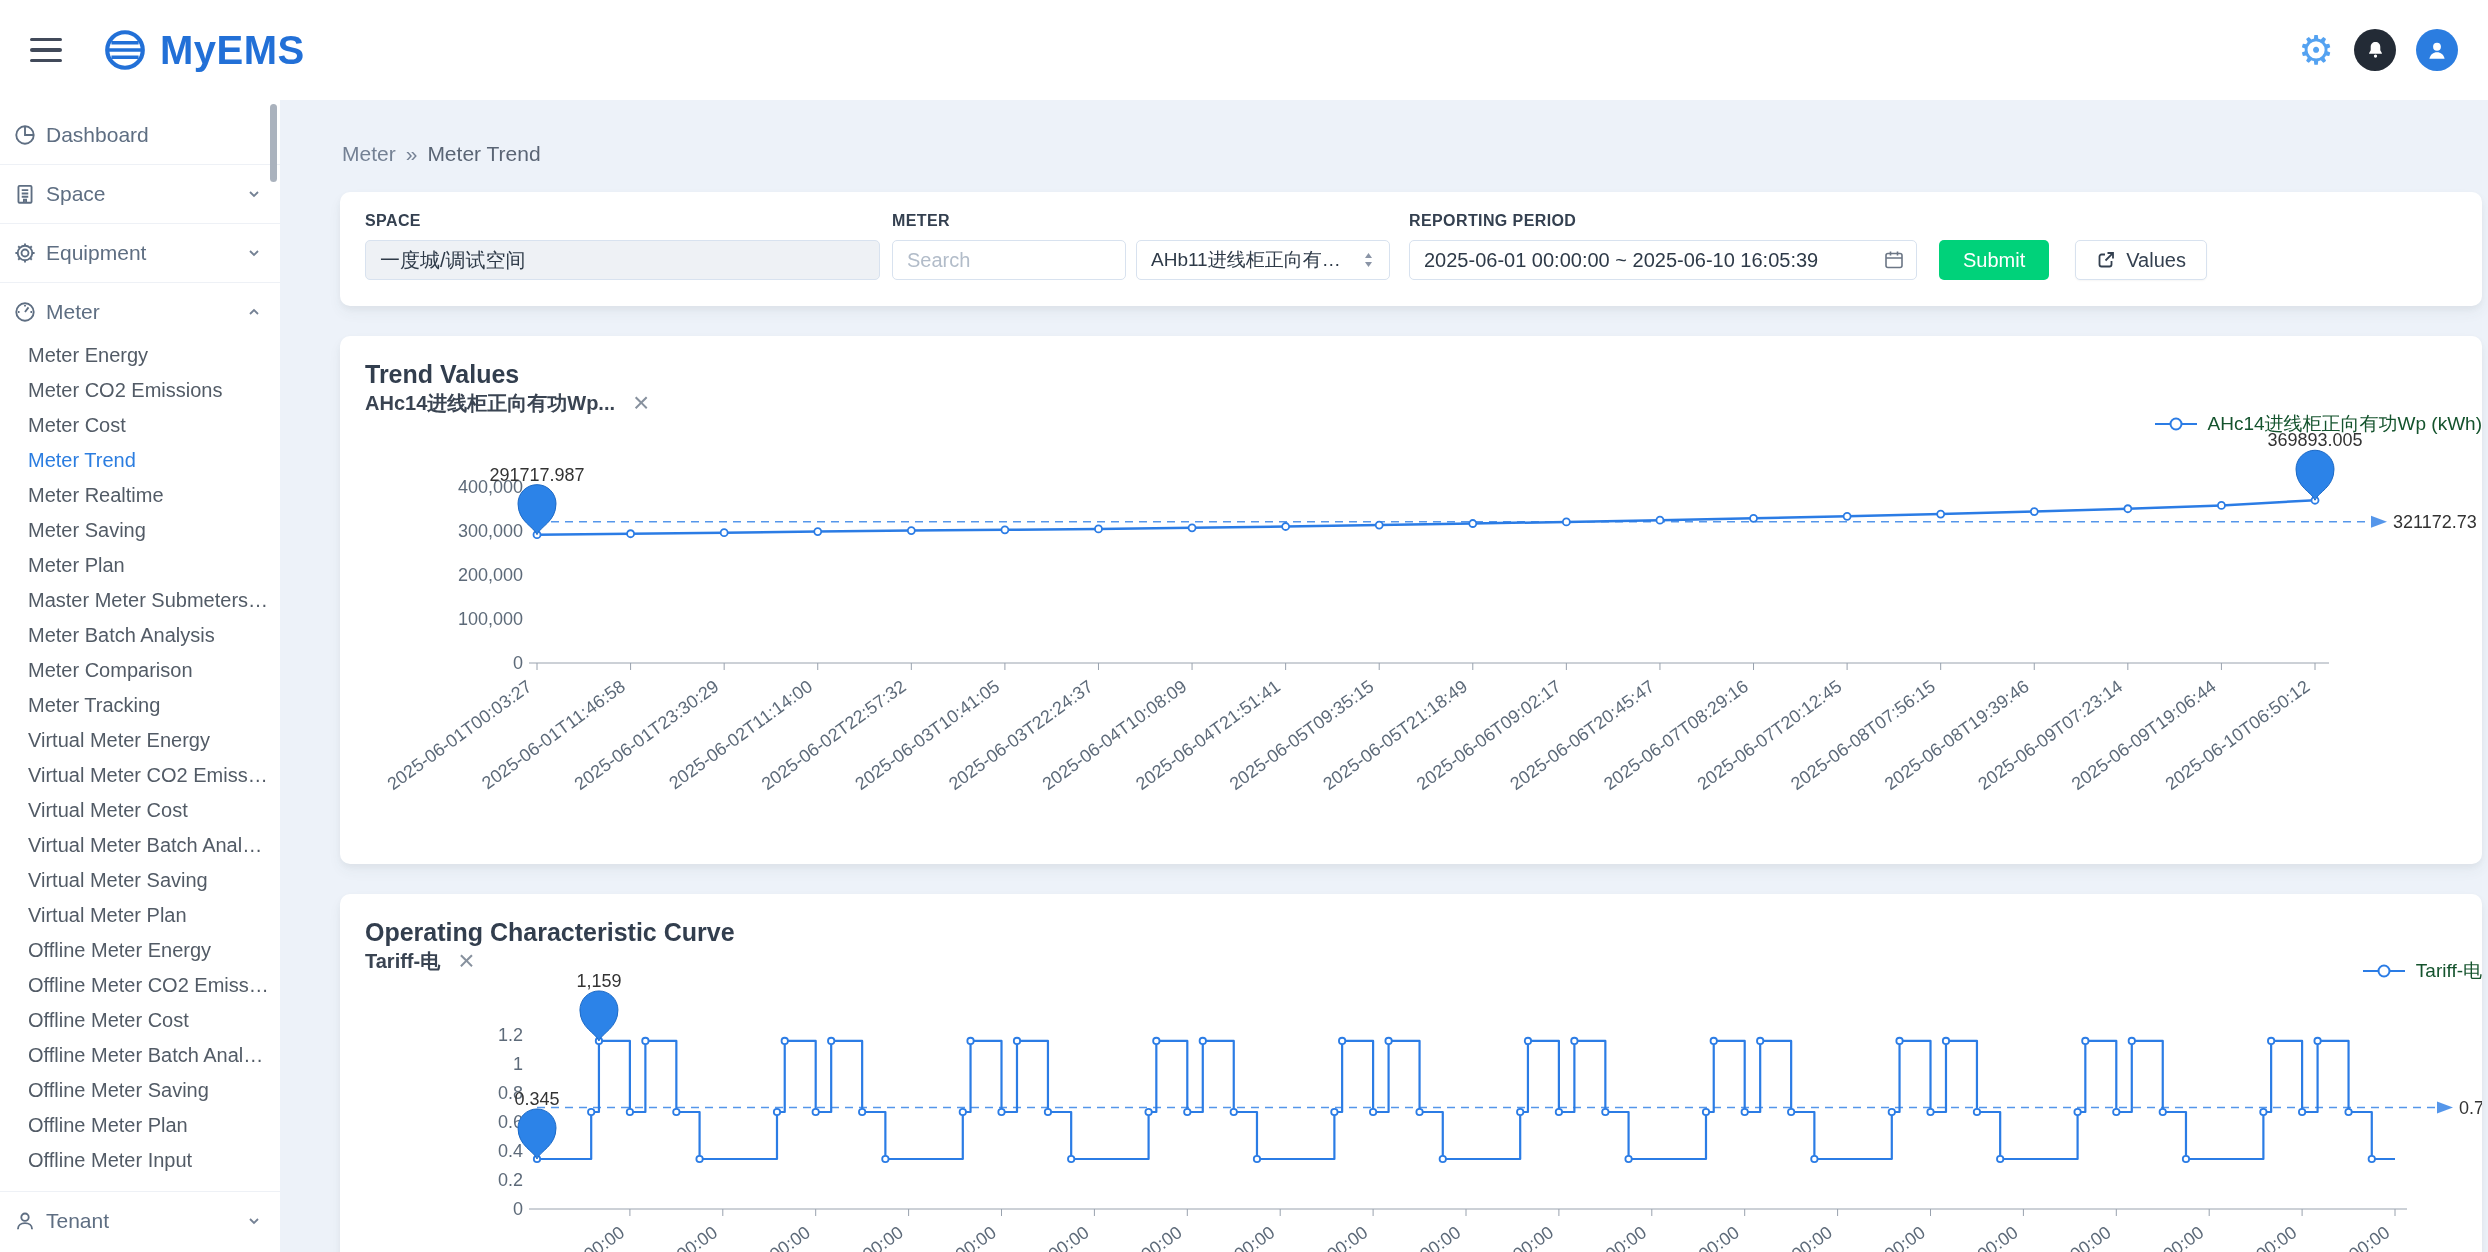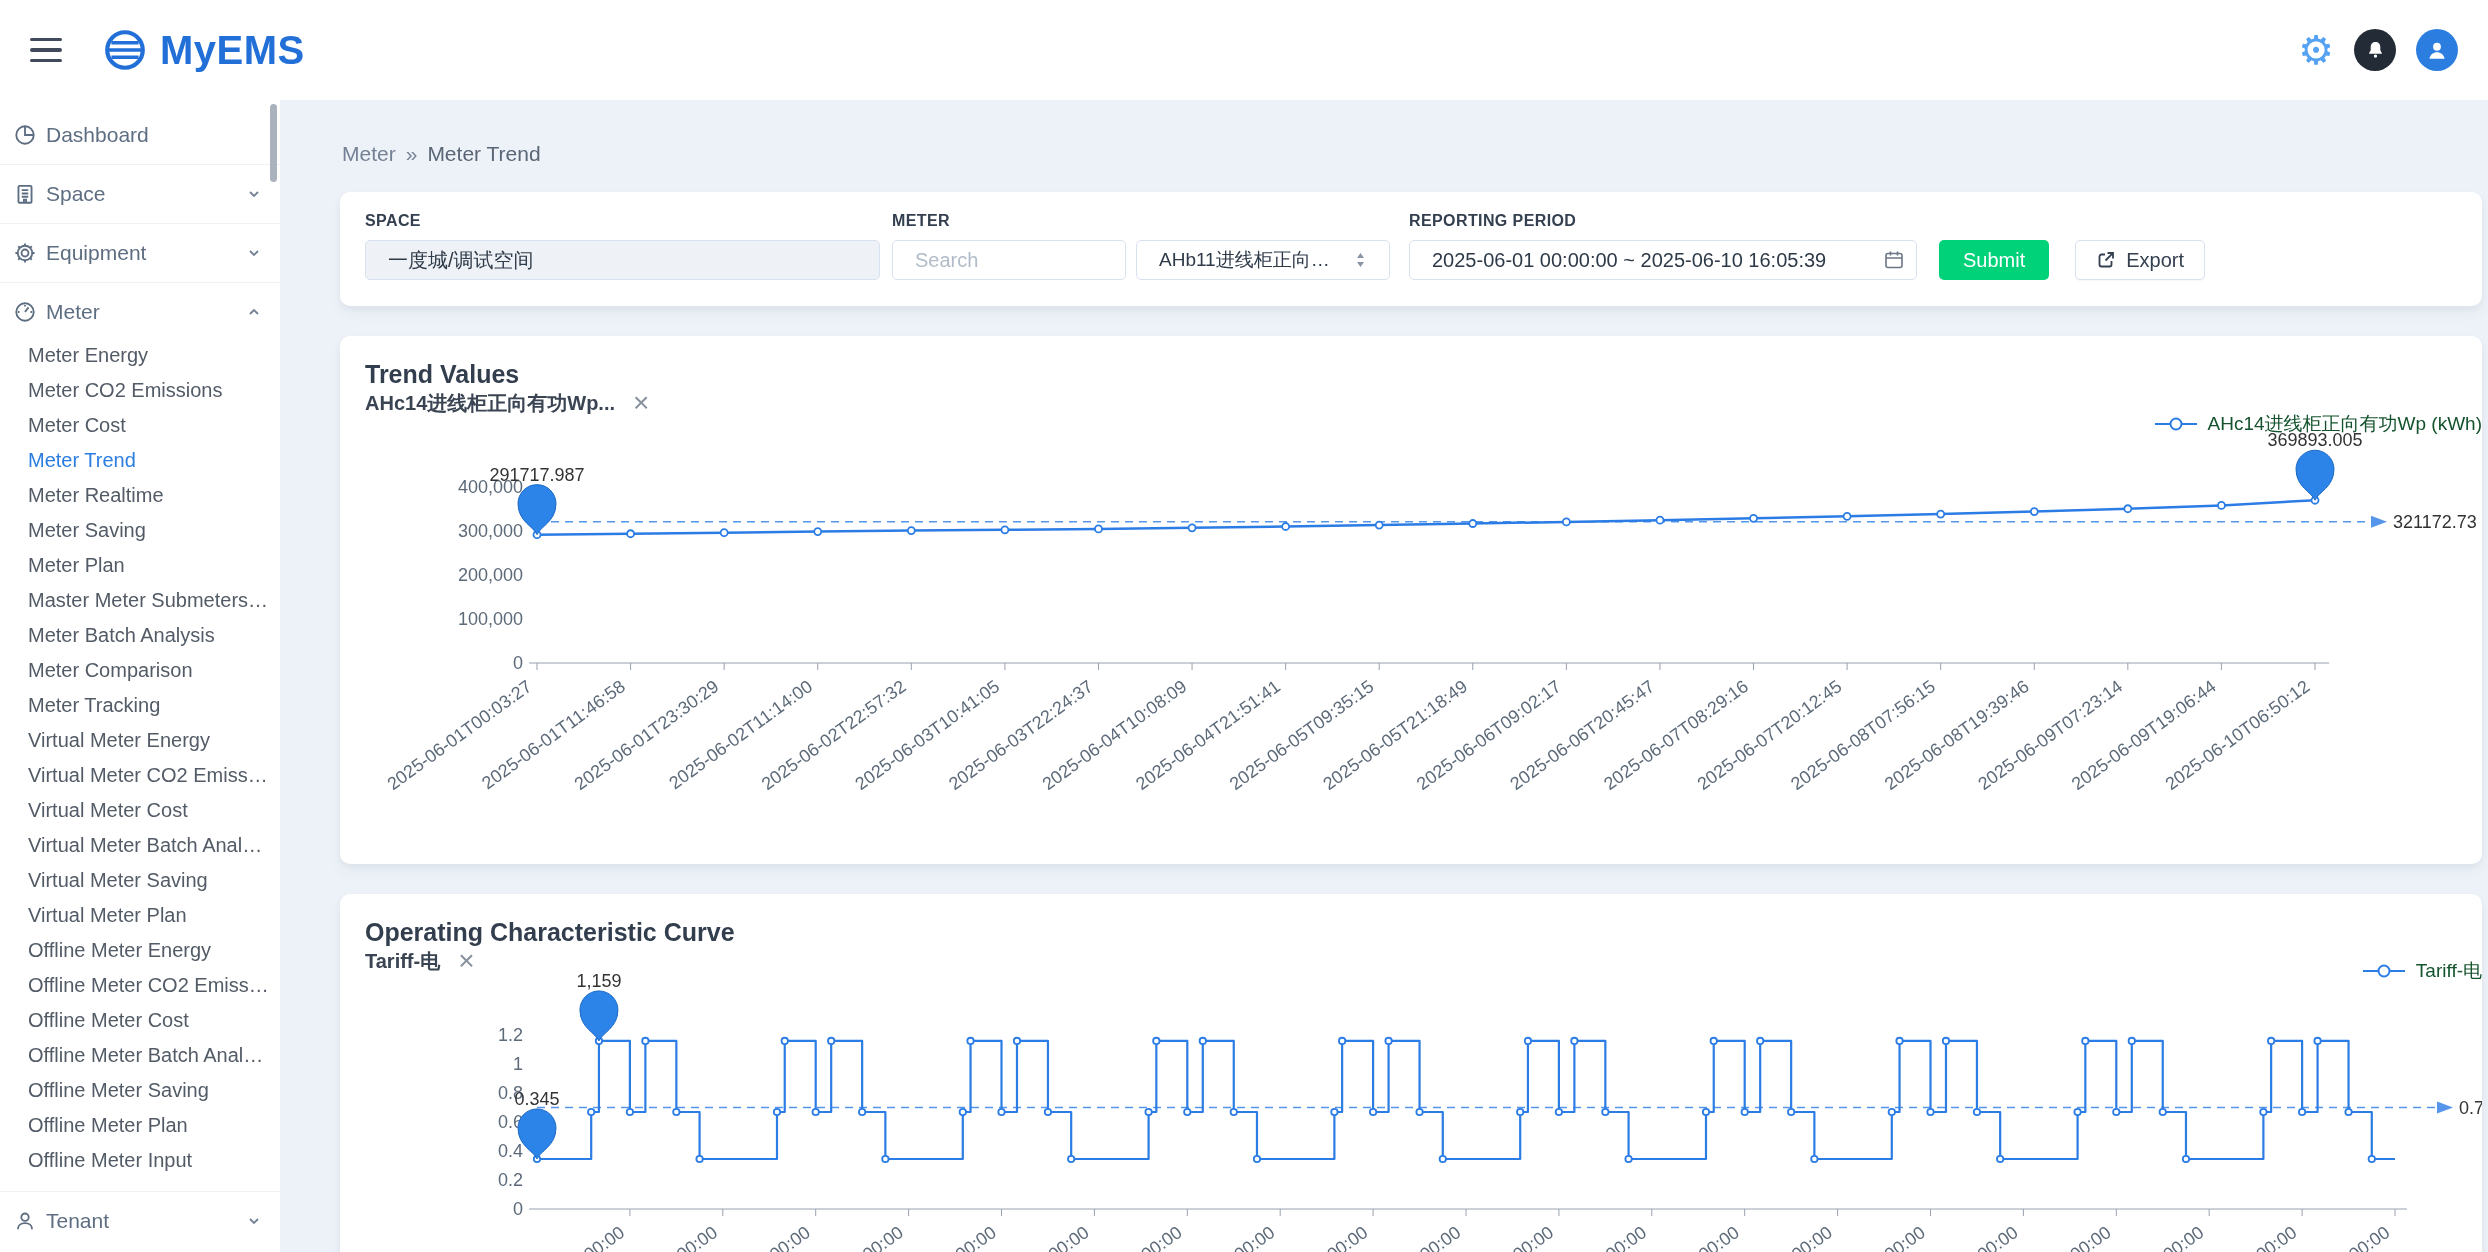--- a/index.html
+++ b/index.html
@@ -48,21 +48,21 @@
   .breadcrumb .sep { margin: 0 10px; }
   .breadcrumb .cur { color: #5a6575; }
   .breadcrumb .parent { cursor: pointer; }
   .card { background: #fff; border-radius: 10px;
     box-shadow: 0 7px 14px rgba(59,69,88,.05), 0 3px 6px rgba(0,0,0,.04); }
   
   .filter-card { display: flex; align-items: flex-end; padding: 20px 25px 26px 25px; }
   .fgroup label { display: block; font-size: 16px; font-weight: bold; color: #344050;
     letter-spacing: .4px; margin-bottom: 10px; }
   .ctrl { height: 40px; border: 1px solid #d8e2ef; border-radius: 5px; font-size: 20px;
-    color: #2e3a48; padding: 0 22px; background: #fff; font-family: inherit; }
+    color: #2e3a48; padding: 0 14px; background: #fff; font-family: inherit; }
   .ctrl::placeholder { color: #b2bcc9; }
   #space-input { width: 515px; background: #eef1f5; }
   #meter-search { width: 234px; }
   .meter-row { display: flex; align-items: center; }
   .select { width: 254px; margin-left: 10px; display: inline-flex; align-items: center;
     justify-content: space-between; cursor: pointer; font-size: 19px; gap: 8px; }
   .select .sel-text { white-space: nowrap; overflow: hidden; text-overflow: ellipsis; }
   .fg-period { margin-left: 19px; }
   .date-wrap { position: relative; }
   #period-input { width: 508px; padding-right: 46px; }
@@ -281,21 +281,21 @@
       </div>
     </div>
     <button class="btn-submit">Submit</button>
     <button class="btn-export">
       <span style="display:flex;">
         <svg width="20" height="20" viewBox="0 0 20 20" fill="none" stroke="#344050" stroke-width="1.8">
           <path d="M9 4.5H5.5A2 2 0 0 0 3.5 6.5v8a2 2 0 0 0 2 2h8a2 2 0 0 0 2-2V11"></path>
           <path d="M11.5 3h5.5v5.5M17 3l-7.5 7.5"></path>
         </svg>
       </span>
-      <span>Export</span>
+      <span>Values</span>
     </button>
   </section>
 
   <section class="card chart-card" id="trend-card">
     <div class="card-head">
       <div class="card-title">Trend Values</div>
       <div class="series-tag">
         <span>AHc14进线柜正向有功Wp...</span>
         <span class="close-x">×</span>
       </div>

